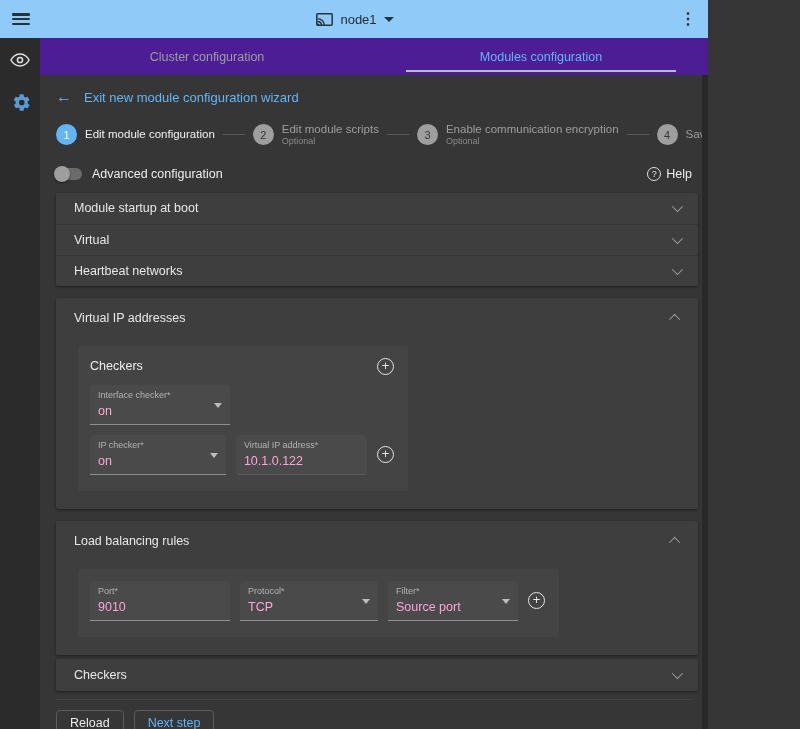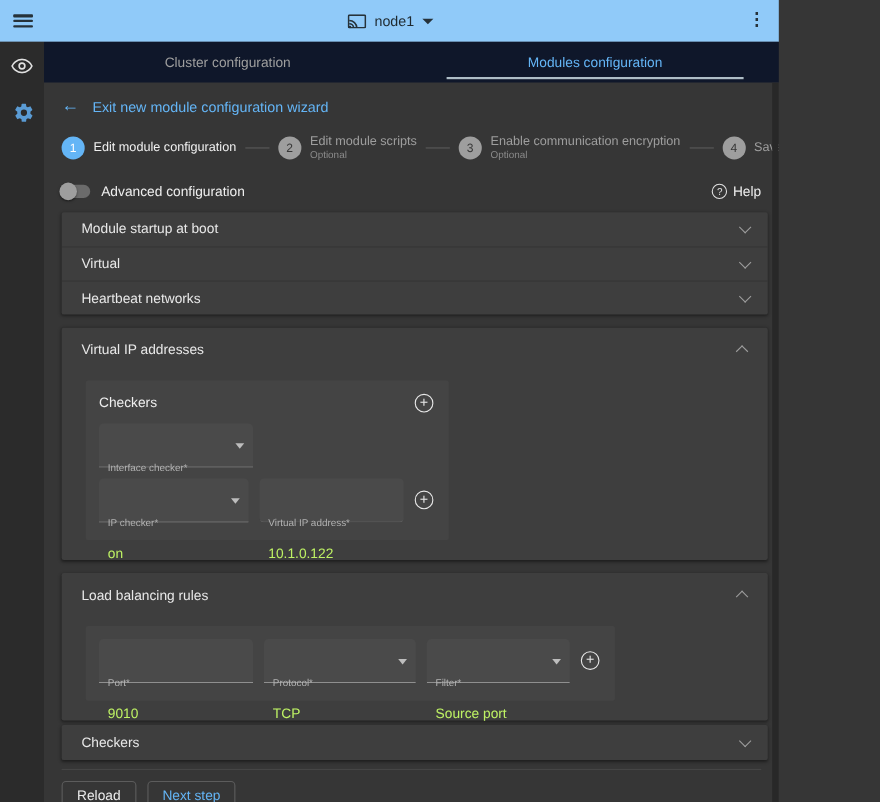--- a/index.html
+++ b/index.html
@@ -18,21 +18,21 @@
   .kebab { color:#26323a; font-size:16px; font-weight:bold; cursor:pointer; line-height:1; letter-spacing:0; }
 
   
   .body { flex:1; display:flex; min-height:0; }
   .sidebar { width:40px; background:#2b2b2b; display:flex; flex-direction:column; align-items:center; padding-top:12px; gap:22px; flex:0 0 auto; }
   .side-icon { width:20px; height:20px; display:flex; align-items:center; justify-content:center; cursor:pointer; }
 
   .main { flex:1; display:flex; flex-direction:column; min-width:0; position:relative; }
 
   
-  .tabbar { height:37px; background:#0f172a; display:flex; flex:0 0 auto; }
+  .tabbar { height:37px; background:#4c1d95; display:flex; flex:0 0 auto; }
   .tab { flex:1; display:flex; align-items:center; justify-content:center; font-size:12.5px; color:#9e9e9e; position:relative; cursor:pointer; }
   .tab.active { color:#64B5F6; }
   .tab.active .indicator { position:absolute; bottom:3px; left:50%; transform:translateX(-50%); width:270px; height:2px; background:#aebdc6; }
 
   
   .content { flex:1; overflow:hidden; padding:0 0 0 0; position:relative; }
   .scroll-strip { position:absolute; right:0; top:0; bottom:0; width:6px; background:#282828; }
 
   .exit-row { display:flex; align-items:center; gap:12px; padding:14px 16px 10px 16px; color:#64B5F6; font-size:13px; cursor:pointer; }
   .back-arrow { font-size:16px; line-height:1; }
@@ -74,22 +74,22 @@
   
   .inner-card { background:#444444; border-radius:2px; padding:12px 14px 16px 12px; width:330px; }
   .inner-head { display:flex; align-items:center; margin-bottom:10px; }
   .inner-title { font-size:12.5px; color:#eee; flex:1; }
 
   .plus-btn { width:17px; height:17px; border:1.5px solid #e8e8e8; border-radius:50%; color:#e8e8e8; font-size:13px; line-height:14px; text-align:center; cursor:pointer; flex:0 0 auto; font-weight:400; }
 
   .field-row { display:flex; align-items:center; gap:10px; }
   .field-row + .field-row { margin-top:10px; }
   .field { background:#4a4a4a; border-radius:4px 4px 0 0; border-bottom:1px solid #8f8f8f; padding:5px 8px 4px 8px; width:140px; height:40px; position:relative; cursor:pointer; }
-  .field .flabel { font-size:9px; color:#b3b3b3; display:block;margin-top:30px; }
-  .field .fvalue { font-size:12.5px; color:#bef264; display:block; margin-top:16px; background:transparent; border:none; outline:none; width:100%; font-family:"Liberation Sans", sans-serif; padding:0; }
+  .field .flabel { font-size:9px; color:#b3b3b3; display:block; }
+  .field .fvalue { font-size:12.5px; color:#f9a8d4; display:block; margin-top:4px; background:transparent; border:none; outline:none; width:100%; font-family:"Liberation Sans", sans-serif; padding:0; }
   .field.select::after { content:""; position:absolute; right:8px; top:18px; width:0; height:0; border-left:4px solid transparent; border-right:4px solid transparent; border-top:5px solid #bdbdbd; }
 
   
   .footer-divider { margin:8px 16px 0 16px; border-top:1px solid #454545; }
   .footer { display:flex; gap:10px; padding:10px 16px 12px 16px; }
   .btn { border:1px solid #5c5c5c; background:transparent; border-radius:4px; padding:5px 13px; font-size:12.5px; font-family:"Liberation Sans", sans-serif; cursor:pointer; }
   .btn.reload { color:#ececec; }
   .btn.next { color:#64B5F6; }
 </style>
 </head>

